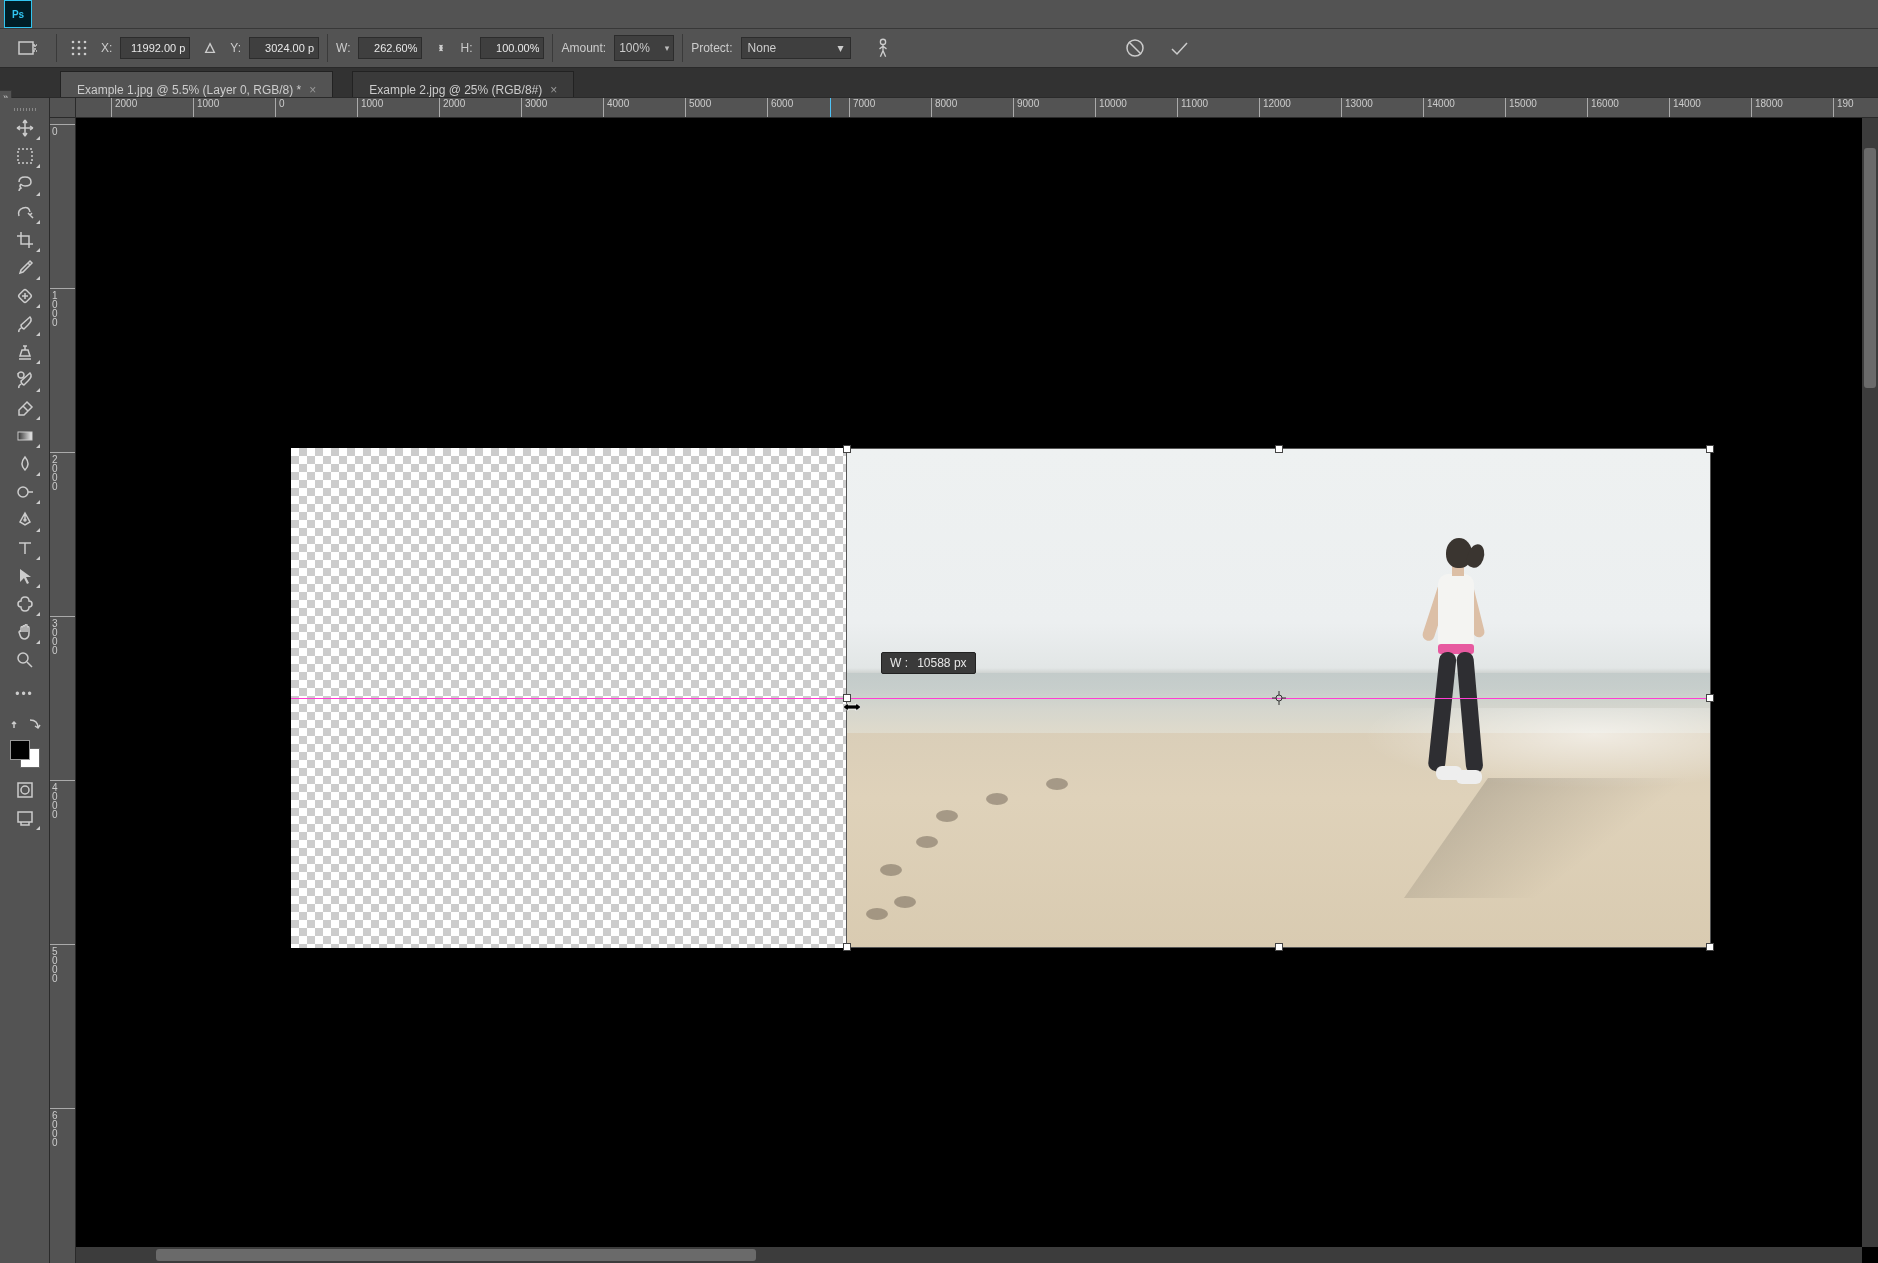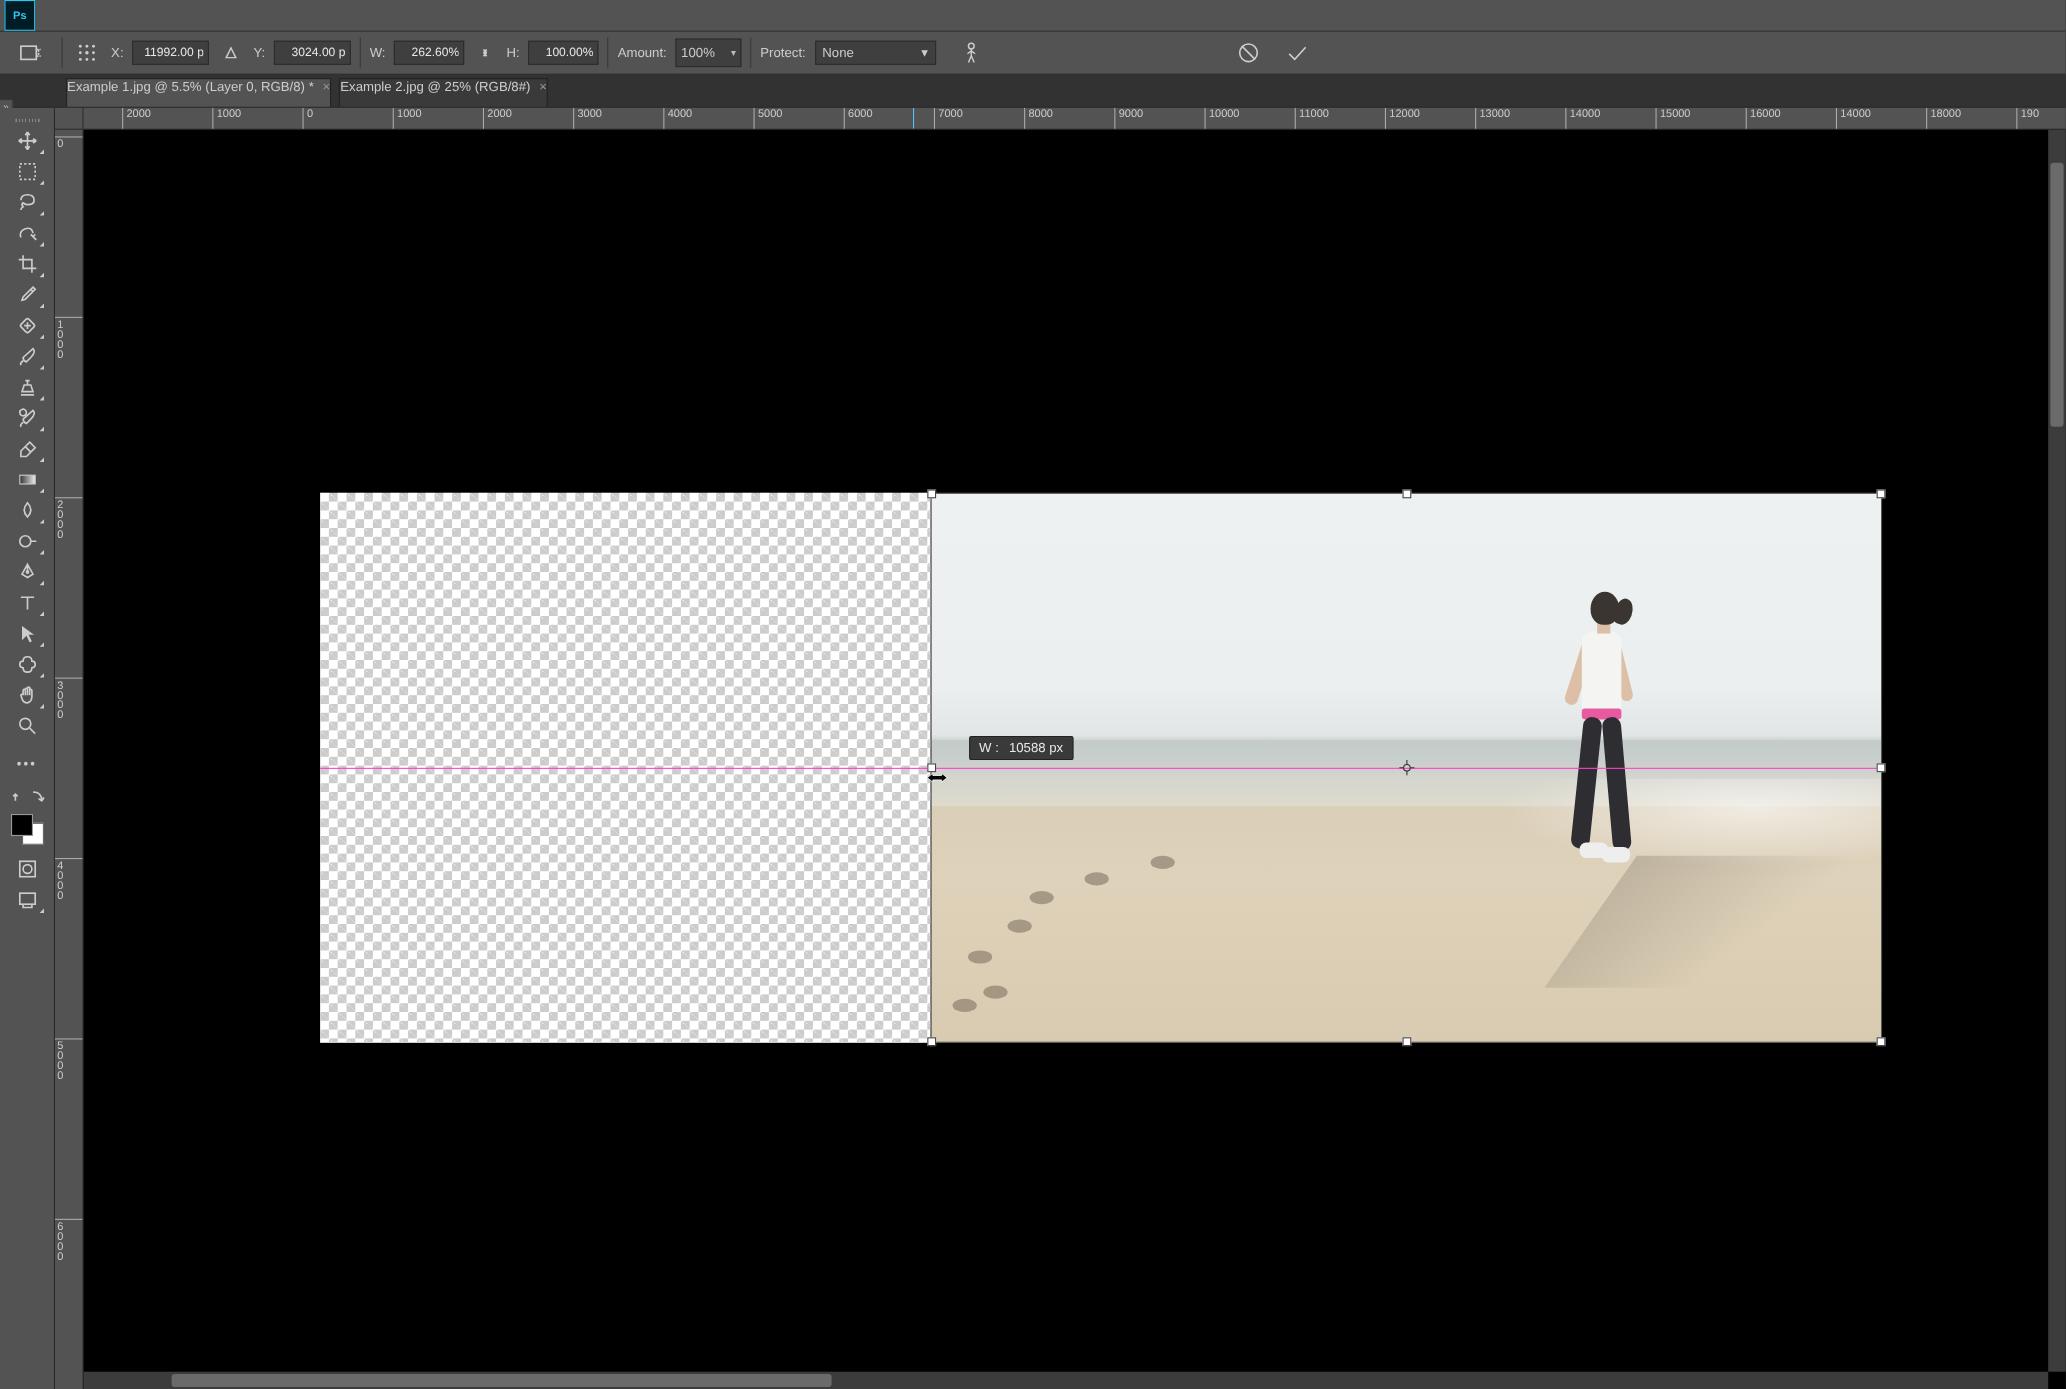--- a/index.html
+++ b/index.html
@@ -23,21 +23,21 @@
 .opt-select { width:110px; height:22px; background:#3f3f3f; border:1px solid #2c2c2c; display:flex; align-items:center; justify-content:space-between; padding:0 6px; }
 .opt-actions { margin-left: 220px; display:flex; gap:20px; align-items:center; }
 .opt-icon { width:24px; height:24px; display:flex; align-items:center; justify-content:center; }
 svg .st { stroke:#ccc; fill:none; stroke-width:1.5; }
 
 
 .expand-tab { position:absolute; left:0; top:90px; width:12px; height:14px; background:#535353; border:1px solid #383838; border-left:none; display:flex; align-items:center; justify-content:center; color:#ccc; font-size:9px; }
 
 
 .tabbar { height: 30px; background: #323232; display:flex; align-items:flex-end; padding-left: 60px; border-bottom:1px solid #2a2a2a; }
-.doc-tab { height:26px; padding:0 0; display:flex; align-items:flex-start; gap:8px; color:#ccc; border:1px solid #222; border-bottom:none; margin-right:7px; background:#3a3a3a; font-size:11px; }
+.doc-tab { height:26px; padding:0 16px; display:flex; align-items:flex-end; gap:8px; color:#ccc; border:1px solid #222; border-bottom:none; margin-right:19px; background:#3a3a3a; font-size:11px; }
 .doc-tab.active { background:#535353; }
 .doc-tab .close { color:#999; cursor:default; }
 
 
 .workspace { position:absolute; left:0; top:98px; right:0; bottom:0; display:flex; }
 .vtoolbar { width:50px; background:#535353; border-right:1px solid #2a2a2a; display:flex; flex-direction:column; align-items:center; padding-top:6px; gap:0; }
 .dock-grip { width:50px; height:10px; display:flex; align-items:center; justify-content:center; }
 .dock-grip span { width:22px; height:3px; background:repeating-linear-gradient(90deg,#888,#888 1px,transparent 1px,transparent 3px); }
 .tool { width:34px; height:28px; display:flex; align-items:center; justify-content:center; position:relative; cursor:default; }
 .tool.small-gap { margin-top:6px; }
@@ -476,21 +476,21 @@
           <div class="handle bc"></div>
           <div class="handle br"></div>
           <div class="pivot">
             <svg viewBox="0 0 14 14">
                 <circle cx="7" cy="7" r="3" fill="none" stroke="#333"></circle>
                 <path stroke="#333" d="M7 0 L7 4 M7 10 L7 14 M0 7 L4 7 M10 7 L14 7"></path>
               </svg>
           </div>
         </div>
 
-        <div class="measure" style="left:590px; top:221px">
+        <div class="measure" style="left:590px; top:204px">
           <span>W :</span>
           &nbsp;
           <span>10588 px</span>
         </div>
 
         <div class="cursor-drag" style="left:551px; top:252px">
           <svg viewBox="0 0 20 14">
               <path d="M1 7 L6 3 L6 5 L14 5 L14 3 L19 7 L14 11 L14 9 L6 9 L6 11 Z" fill="#000" stroke="#fff" stroke-width="0.7"></path>
             </svg>
         </div>

